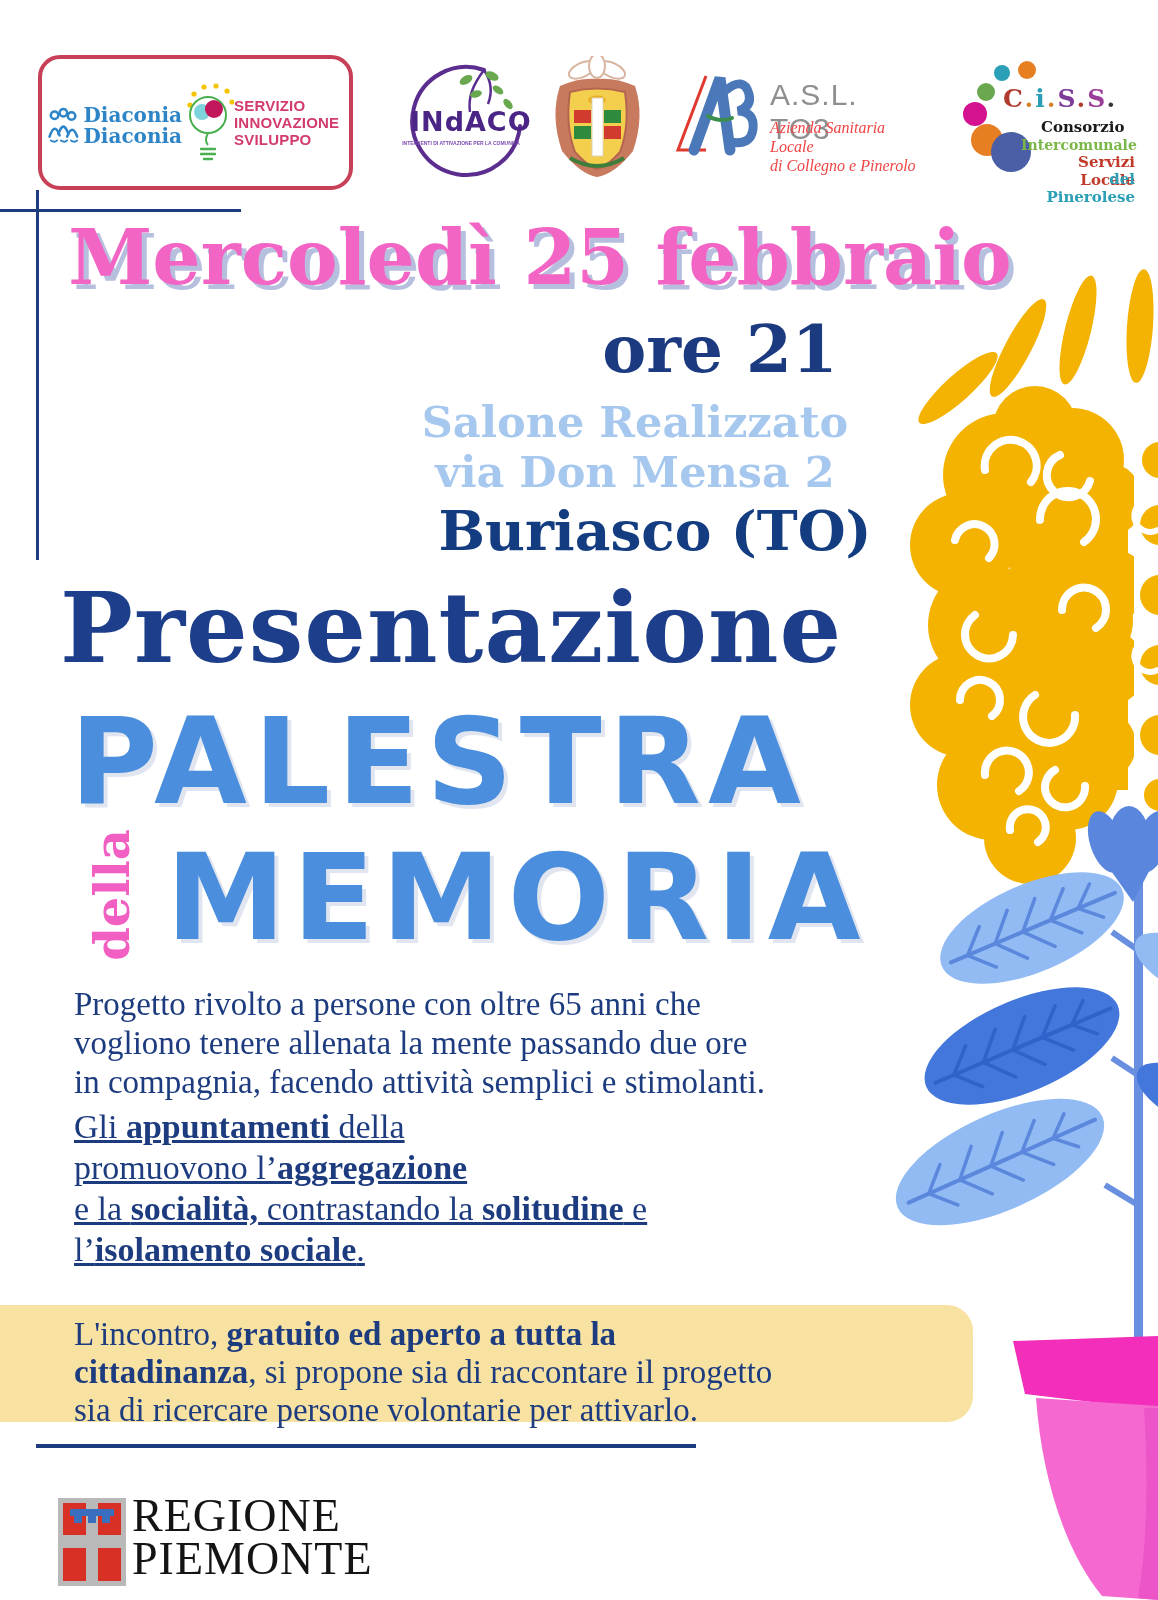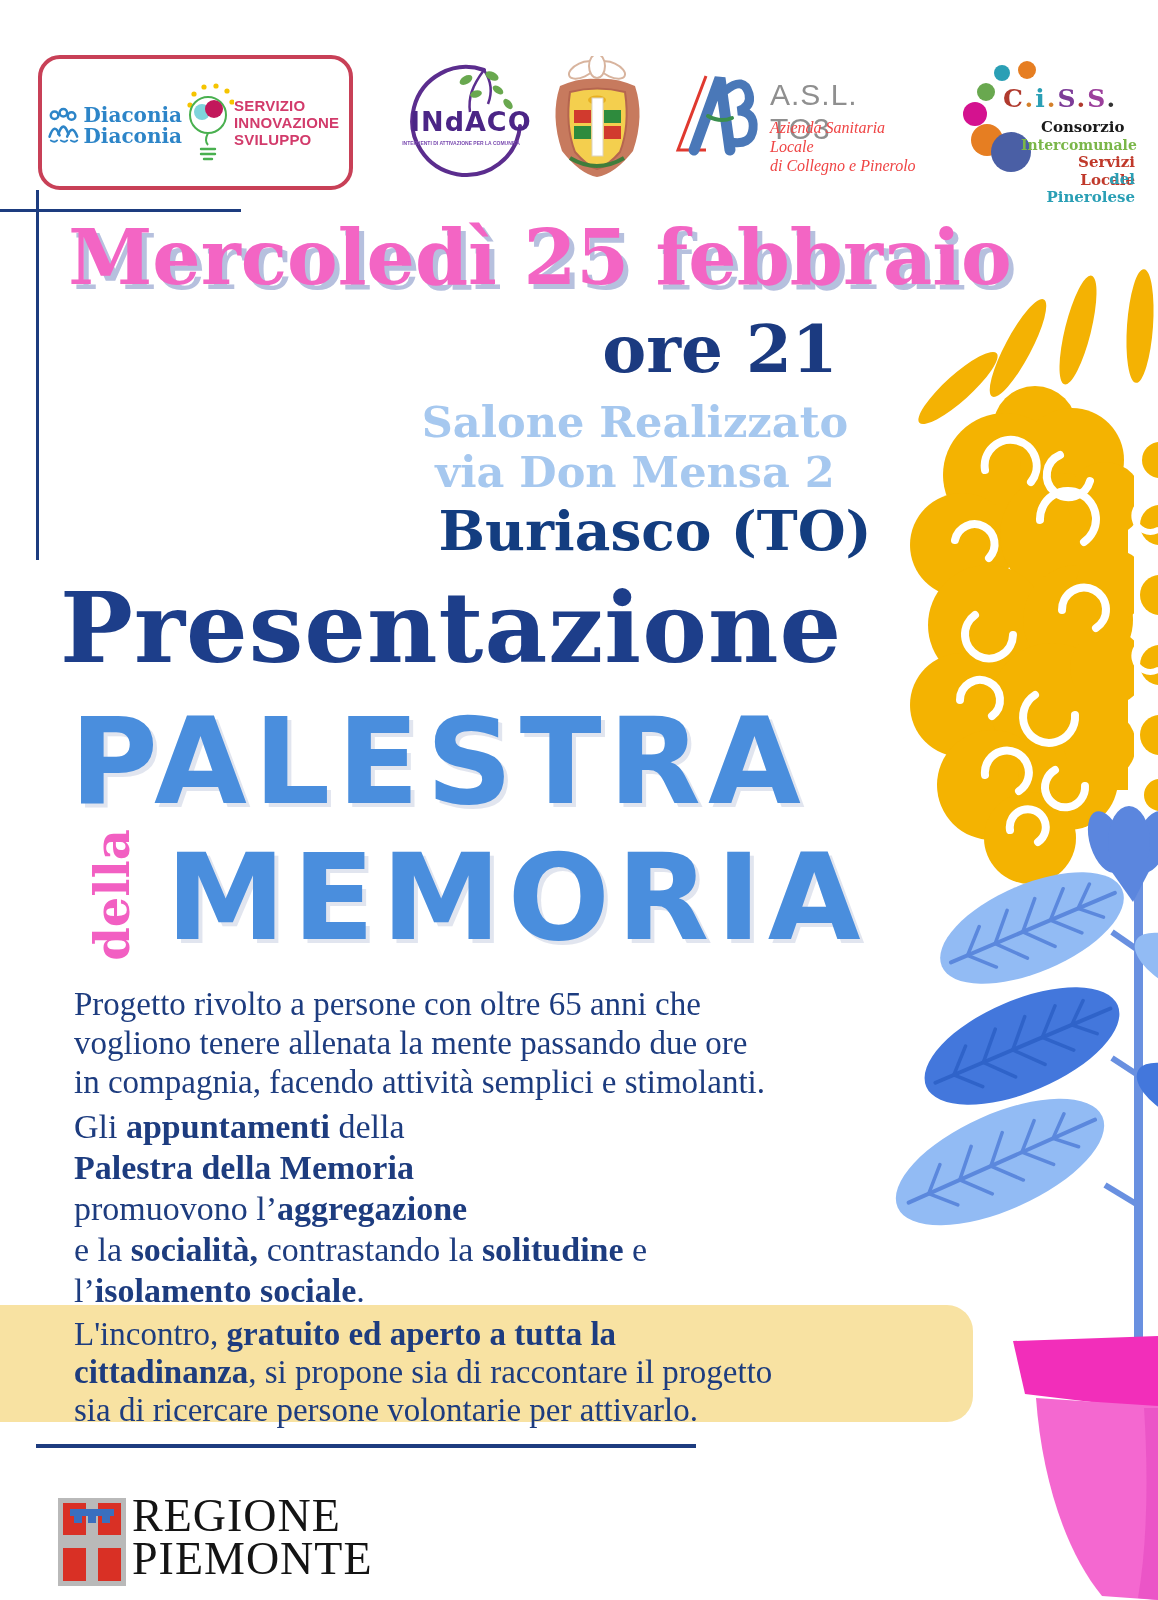--- a/index.html
+++ b/index.html
@@ -28,21 +28,21 @@
            font-size:120px;line-height:1;letter-spacing:7px;text-shadow:4px 4px 0 rgba(170,180,210,.35);}
   .word1{left:70px;top:702px;}
   .word2{left:166px;top:838px;}
   .connector{left:42px;top:867px;width:140px;height:56px;text-align:center;color:#f25fc2;
              font-family:"DejaVu Serif",serif;font-weight:bold;font-size:48px;line-height:56px;
              transform:rotate(-90deg);}
 
   
   .para{left:74px;color:#1d3c7f;font-size:33px;}
   .p1{top:985px;line-height:39px;}
-  .p2{top:1106px;font-size:34px;line-height:41px;}
+  .p2{top:1106px;font-size:34px;line-height:41px;text-decoration:underline;}
   .ybox{left:0;top:1305px;width:973px;height:117px;background:#f8e2a2;border-radius:0 26px 26px 0;}
   .ybox-text{left:74px;top:1315px;color:#1d3c7f;font-size:33px;line-height:38px;}
   .para span[data-b], .ybox-text span[data-b]{font-weight:bold;}
 
   
   .credit{left:72px;top:1460px;color:#1d3c7f;font-size:27px;}
   .region-text{left:132px;top:1494px;color:#141414;font-family:"Liberation Serif",serif;
                font-size:46px;line-height:43px;letter-spacing:1px;}
   .shield{left:58px;top:1498px;}
 
@@ -315,21 +315,20 @@
   <div class="abs connector">della</div>
   <div class="abs bigword word2">MEMORIA</div>
 
   <div class="abs para p1">
       <div><span>Progetto rivolto a persone con oltre 65 anni che</span></div>
       <div><span>vogliono tenere allenata la mente passando due ore</span></div>
       <div><span>in compagnia, facendo attività semplici e stimolanti.</span></div>
     </div>
   <div class="abs para p2">
       <div><span>Gli </span><span data-b="1">appuntamenti</span><span> della</span></div>
-      <div><span data-b="1">Palestra della Memoria</span></div>
       <div><span>promuovono l’</span><span data-b="1">aggregazione</span></div>
       <div><span>e la </span><span data-b="1">socialità,</span><span> contrastando la </span><span data-b="1">solitudine</span><span> e</span></div>
       <div><span>l’</span><span data-b="1">isolamento sociale</span><span>.</span></div>
     </div>
 
   <div class="abs ybox"></div>
   <div class="abs ybox-text">
       <div><span>L'incontro, </span><span data-b="1">gratuito ed aperto a tutta la</span></div>
       <div><span data-b="1">cittadinanza</span><span>, si propone sia di raccontare il progetto</span></div>
       <div><span>sia di ricercare persone volontarie per attivarlo.</span></div>

